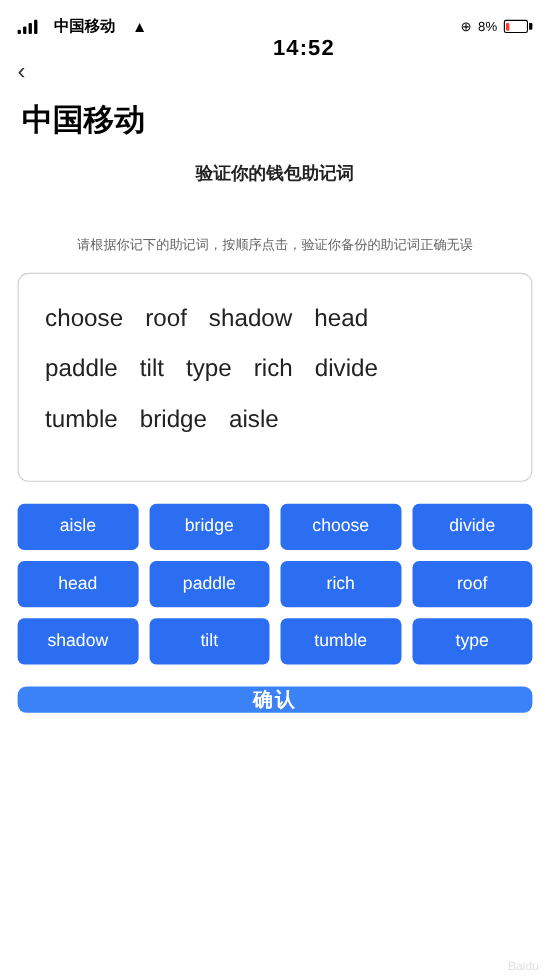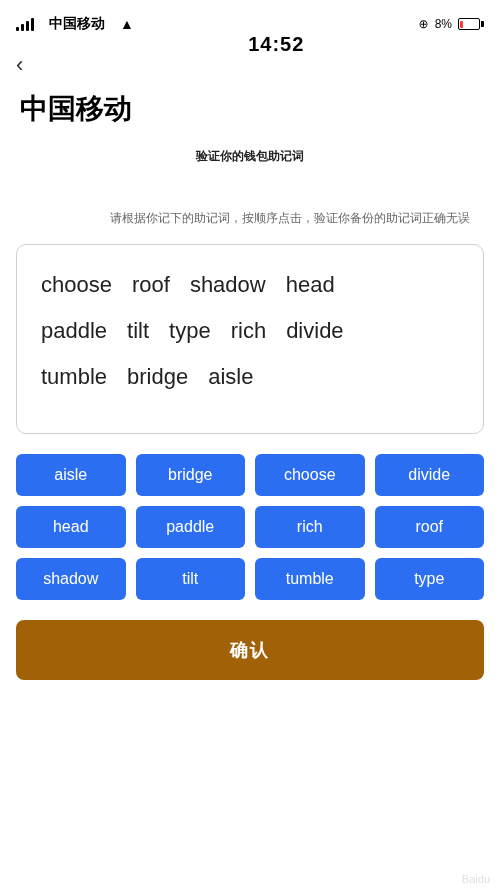--- a/index.html
+++ b/index.html
@@ -95,30 +95,30 @@
     .page-title {
       font-size: 28px;
       font-weight: 700;
       padding: 8px 20px 20px 20px;
       color: #000;
     }
 
     
     .section-title {
       text-align: center;
-      font-size: 12px;
+      font-size: 16px;
       font-weight: 600;
       color: #222;
       margin-bottom: 8px;
     }
 
     .section-desc {
       font-size: 12px;
       color: #666;
-      text-align: right;
+      text-align: center;
       padding: 0 30px;
       line-height: 1.6;
       margin-bottom: 16px;
       margin-top: 44px;
     }
 
     
     .word-display-area {
       margin: 0 16px 20px 16px;
       border: 1.5px solid #d0d0d0;
@@ -170,25 +170,24 @@
     }
 
     
     .confirm-btn-wrap {
       padding: 0 16px;
       margin-top: 8px;
     }
 
     .confirm-btn {
       width: 100%;
-      background: #a16207;
+      background: #3b82f6;
       color: #ffffff;
       border: none;
       border-radius: 8px;
-      padding: 18px;
       font-size: 18px;
       font-weight: 600;
       cursor: pointer;
       font-family: inherit;
       letter-spacing: 2px;
     }
 
     
     .watermark {
       position: fixed;

